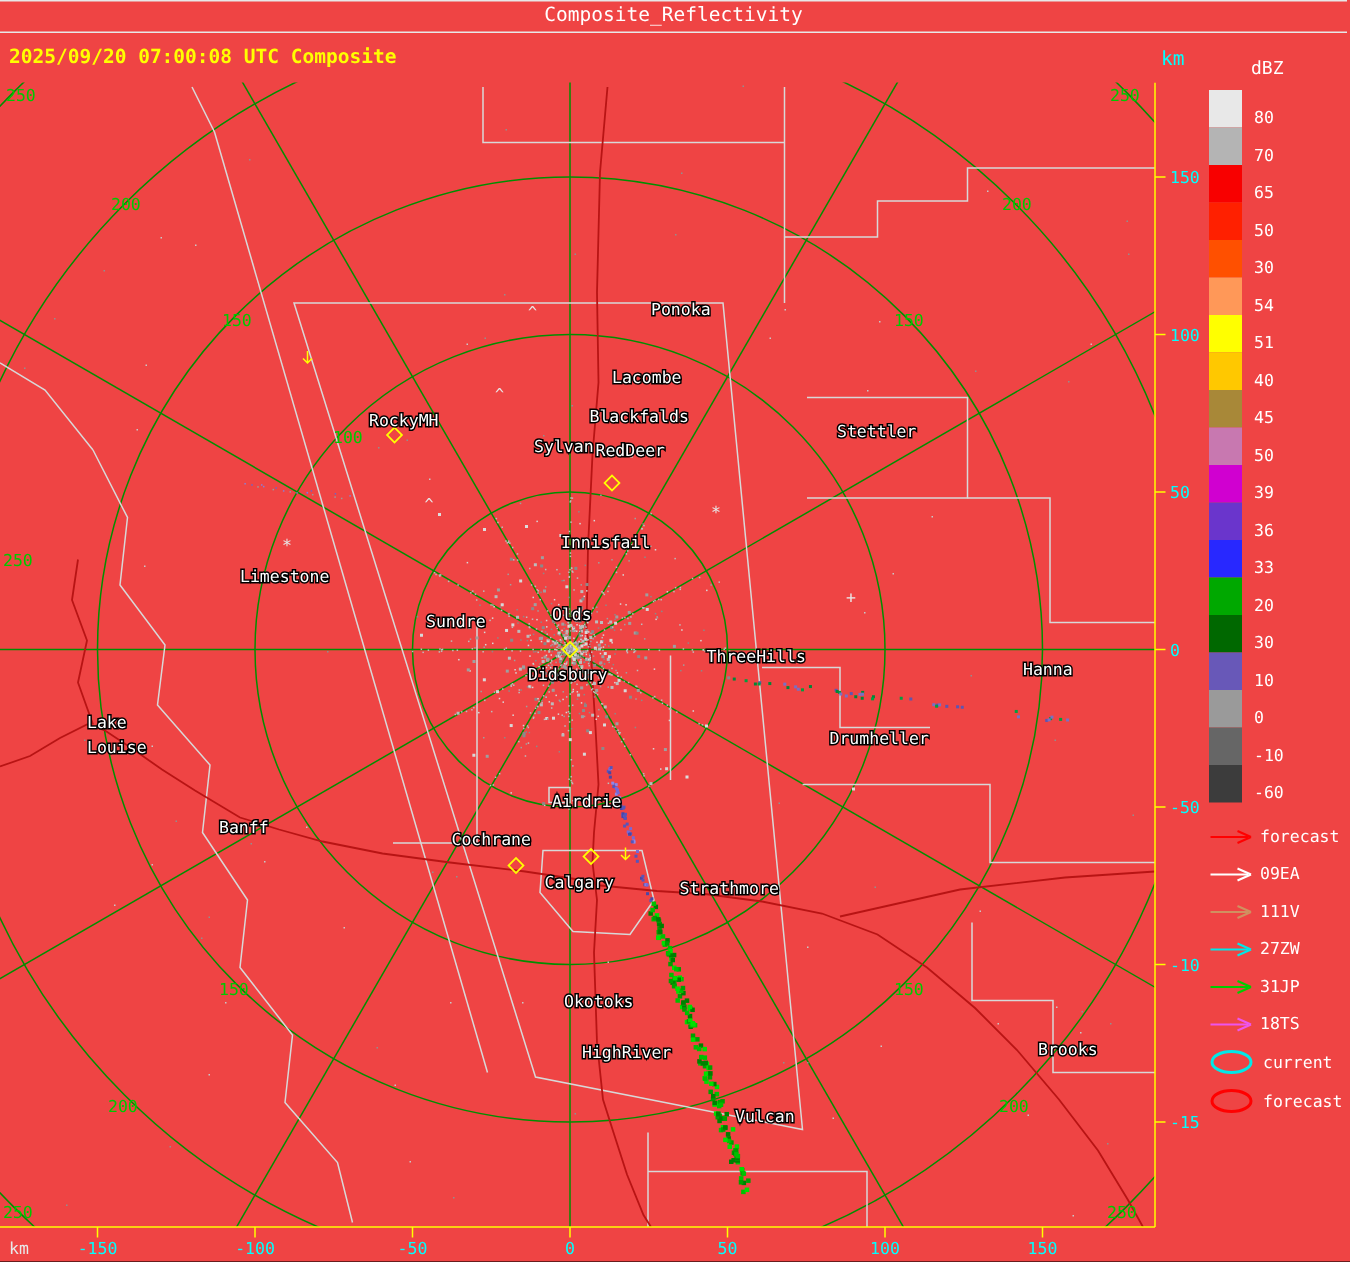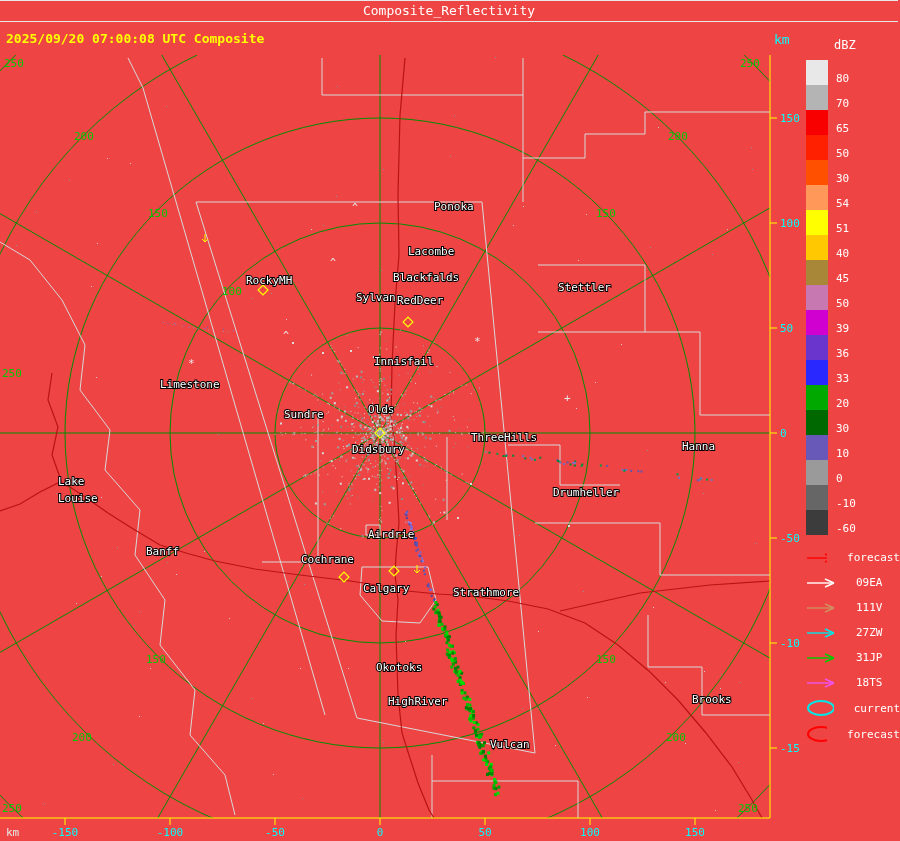--- a/index.html
+++ b/index.html
@@ -11,21 +11,21 @@
   .timestamp{position:absolute;left:6px;top:31px;color:#ffff00;font-size:13px;white-space:pre;font-weight:bold;}
   .unit-right{position:absolute;left:774px;top:32px;color:#00ffff;font-size:13px;}
   svg.map{position:absolute;left:0;top:55px;}
   .legend{position:absolute;left:806px;top:30px;width:94px;}
   .legend-dbz{color:#fff;font-size:12px;margin:8px 0 8px 28px;height:14px;}
   .lv-row{display:flex;align-items:flex-end;height:25px;}
   .lv-swatch{width:22px;height:25px;flex:none;}
   .lv-label{color:#fff;font-size:11px;margin-left:8px;}
   .tr-row{display:flex;align-items:center;height:25px;}
   .el-row{display:flex;align-items:center;height:26px;}
-  .tr-label{color:#fff;font-size:11px;margin-left:20px;}
+  .tr-label{color:#fff;font-size:11px;margin-left:4px;}
   .tracks{margin-top:10px;}
 </style>
 </head>
 <body>
 
 <div class="screen">
   <div class="titlebar">
     <span>Composite_Reflectivity</span>
   </div>
   <div class="timestamp">2025/09/20 07:00:08 UTC Composite</div>

